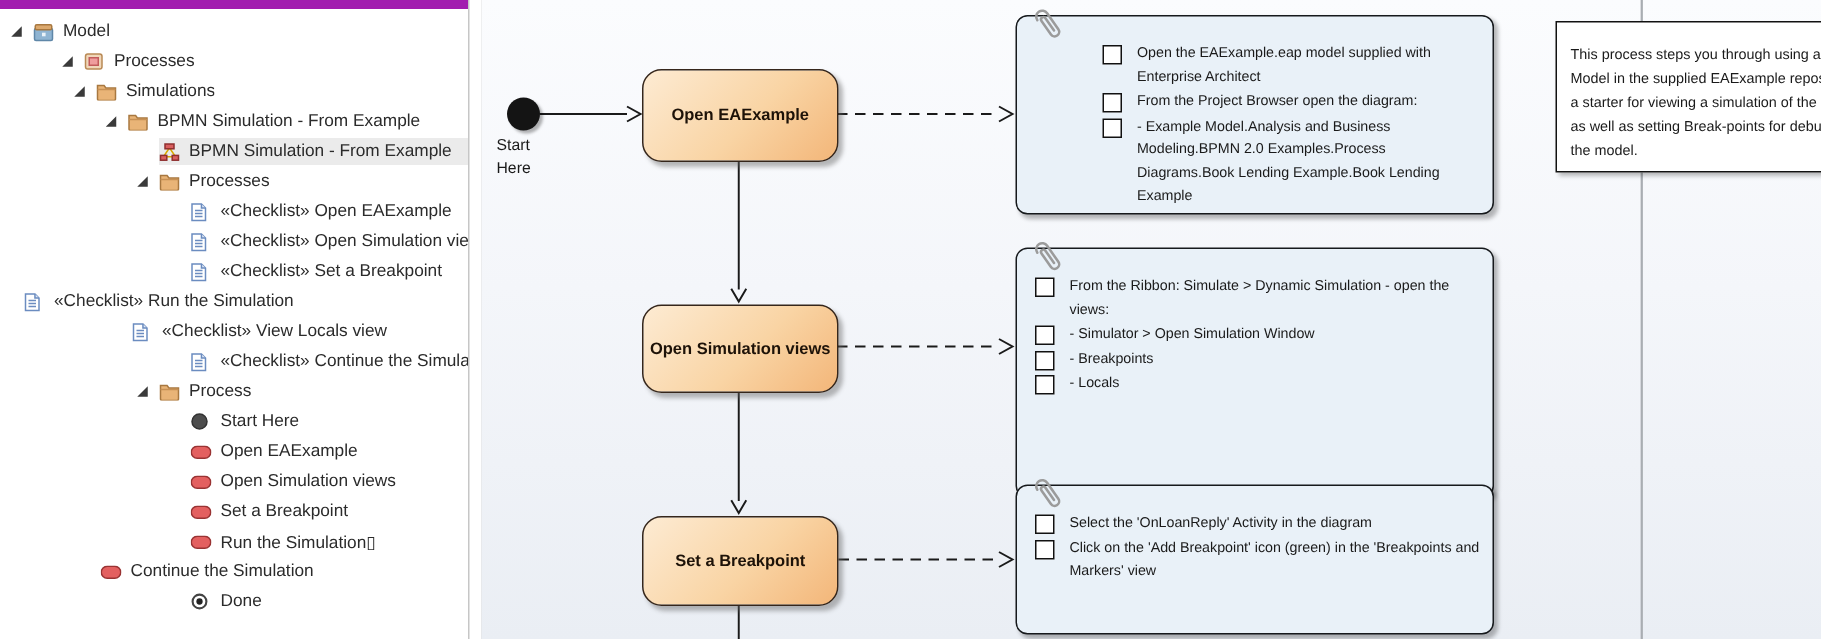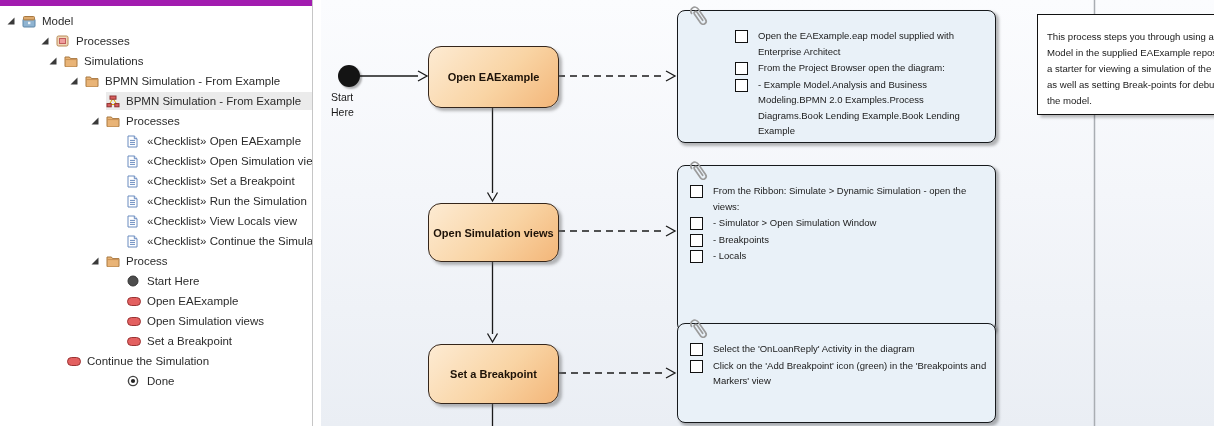--- a/index.html
+++ b/index.html
@@ -210,34 +210,34 @@
           <span class="ticon">
             <svg width="11" height="13" viewBox="0 0 11 13">
               <path d="M1 1 h6.3 L10 3.7 V12 H1 Z" fill="#ffffff" stroke="#6b8cc0"></path>
               <path d="M7.3 1 v2.7 H10" fill="#dfe8f5" stroke="#6b8cc0"></path>
               <path d="M3 5.4 H8 M3 7.4 H8 M3 9.4 H8" stroke="#6b8cc0"></path>
             </svg>
           </span>
           <span class="tlabel">«Checklist» Set a Breakpoint</span>
         </span>
       </div>
-      <div class="tree-row" style="padding-left: 111px;">
+      <div class="tree-row" style="">
         <span class="tw"></span>
         <span class="sel-wrap">
           <span class="ticon">
             <svg width="11" height="13" viewBox="0 0 11 13">
               <path d="M1 1 h6.3 L10 3.7 V12 H1 Z" fill="#ffffff" stroke="#6b8cc0"></path>
               <path d="M7.3 1 v2.7 H10" fill="#dfe8f5" stroke="#6b8cc0"></path>
               <path d="M3 5.4 H8 M3 7.4 H8 M3 9.4 H8" stroke="#6b8cc0"></path>
             </svg>
           </span>
           <span class="tlabel">«Checklist» Run the Simulation</span>
         </span>
       </div>
-      <div class="tree-row" style="padding-left: 111px;">
+      <div class="tree-row" style="padding-left: 72px;">
         <span class="tw"></span>
         <span class="sel-wrap">
           <span class="ticon">
             <svg width="11" height="13" viewBox="0 0 11 13">
               <path d="M1 1 h6.3 L10 3.7 V12 H1 Z" fill="#ffffff" stroke="#6b8cc0"></path>
               <path d="M7.3 1 v2.7 H10" fill="#dfe8f5" stroke="#6b8cc0"></path>
               <path d="M3 5.4 H8 M3 7.4 H8 M3 9.4 H8" stroke="#6b8cc0"></path>
             </svg>
           </span>
           <span class="tlabel">«Checklist» View Locals view</span>
@@ -307,20 +307,31 @@
       </div>
       <div class="tree-row" style="padding-left: 111px;">
         <span class="tw"></span>
         <span class="sel-wrap">
           <span class="ticon">
             <svg width="14" height="9" viewBox="0 0 14 9">
               <rect x="0.5" y="0.5" width="13" height="8" rx="4" fill="#e36060" stroke="#993333"></rect>
             </svg>
           </span>
           <span class="tlabel">Set a Breakpoint</span>
+        </span>
+      </div>
+      <div class="tree-row" style="padding-left: 111px;">
+        <span class="tw"></span>
+        <span class="sel-wrap">
+          <span class="ticon">
+            <svg width="14" height="9" viewBox="0 0 14 9">
+              <rect x="0.5" y="0.5" width="13" height="8" rx="4" fill="#e36060" stroke="#993333"></rect>
+            </svg>
+          </span>
+          <span class="tlabel">Run the Simulation▯</span>
         </span>
       </div>
       <div class="tree-row" style="padding-left: 51px;">
         <span class="tw"></span>
         <span class="sel-wrap">
           <span class="ticon">
             <svg width="14" height="9" viewBox="0 0 14 9">
               <rect x="0.5" y="0.5" width="13" height="8" rx="4" fill="#e36060" stroke="#993333"></rect>
             </svg>
           </span>

